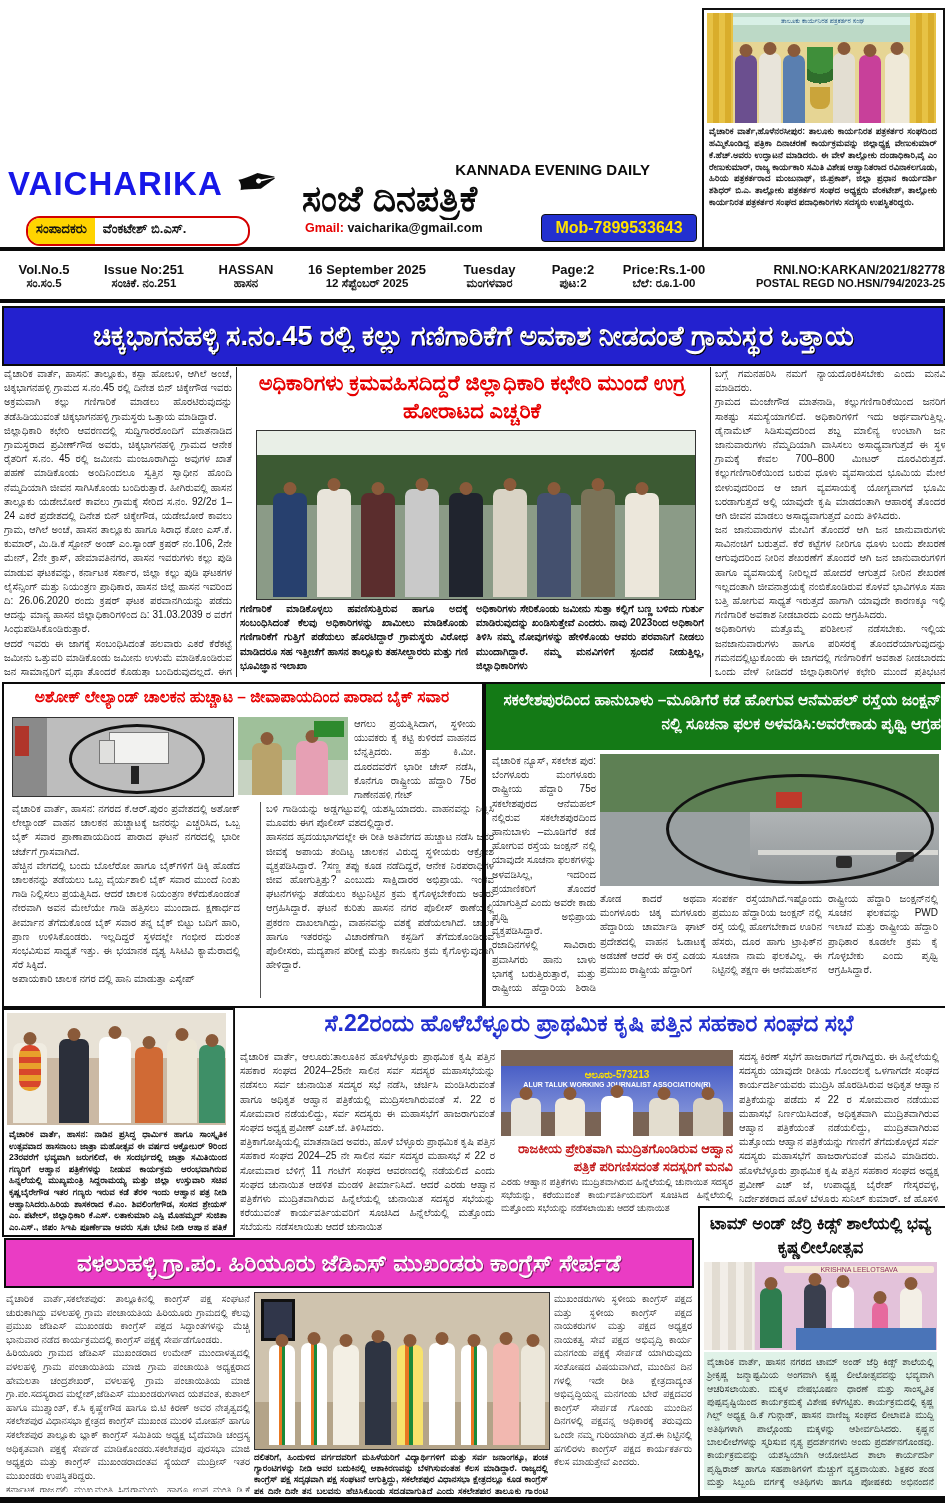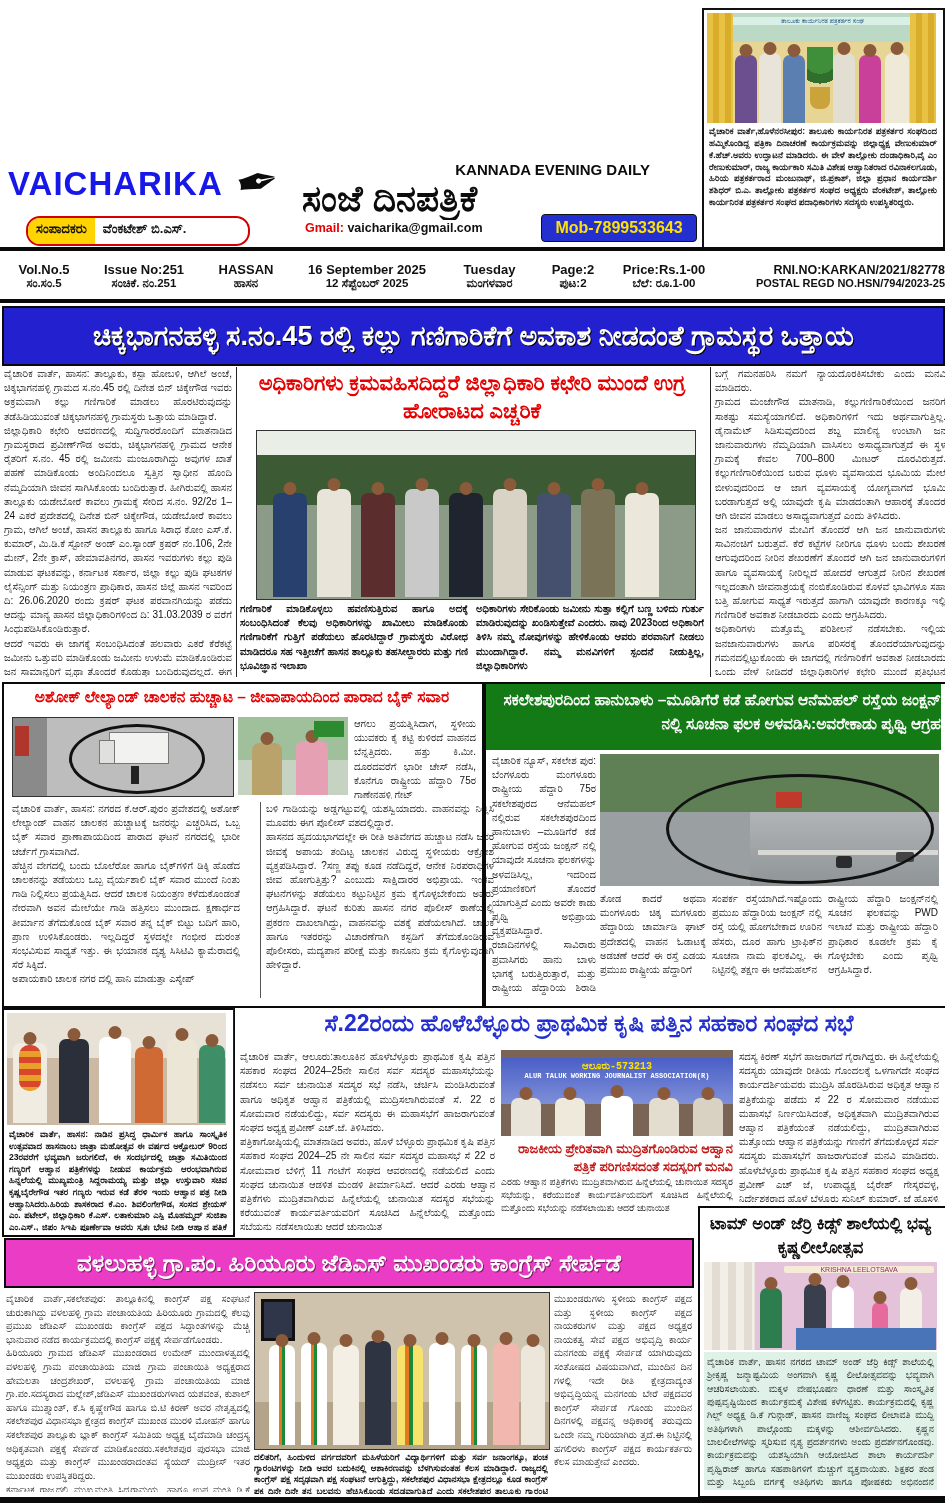--- a/index.html
+++ b/index.html
@@ -172,21 +172,21 @@
       <div class="person" style="left:192px;top:32px;width:26px;height:78px;background:#3e8f67;"></div>
     </div>
     <div class="col" style="left:5px;top:119px;width:218px;height:102px;font-size:8.6px;line-height:1.35;font-weight:bold;">ವೈಚಾರಿಕ ವಾರ್ತೆ, ಹಾಸನ: ನಾಡಿನ ಪ್ರಸಿದ್ಧ ಧಾರ್ಮಿಕ ಹಾಗೂ ಸಾಂಸ್ಕೃತಿಕ ಉತ್ಸವವಾದ ಹಾಸನಾಂಬ ಜಾತ್ರಾ ಮಹೋತ್ಸವ ಈ ವರ್ಷದ ಅಕ್ಟೋಬರ್ 9ರಿಂದ 23ರವರೆಗೆ ಭವ್ಯವಾಗಿ ಜರುಗಲಿದೆ, ಈ ಸಂದರ್ಭದಲ್ಲಿ ಜಾತ್ರಾ ಸಮಿತಿಯಿಂದ ಗಣ್ಯರಿಗೆ ಆಹ್ವಾನ ಪತ್ರಿಕೆಗಳನ್ನು ನೀಡುವ ಕಾರ್ಯಕ್ರಮ ಆರಂಭವಾಗಿರುವ ಹಿನ್ನಲೆಯಲ್ಲಿ ಮುಖ್ಯಮಂತ್ರಿ ಸಿದ್ದರಾಮಯ್ಯ ಮತ್ತು ಜಿಲ್ಲಾ ಉಸ್ತುವಾರಿ ಸಚಿವ ಕೃಷ್ಣಬೈರೇಗೌಡ ಇತರ ಗಣ್ಯರು ಇರುವ ಕಡೆ ತೆರಳಿ ಇಂದು ಆಹ್ವಾನ ಪತ್ರ ನೀಡಿ ಆಹ್ವಾನಿಸಿದರು.ಹಿರಿಯ ಶಾಸಕರಾದ ಕೆ.ಎಂ. ಶಿವಲಿಂಗೇಗೌಡ, ಸಂಸದ ಶ್ರೇಯಸ್ ಎಂ. ಪಟೇಲ್, ಜಿಲ್ಲಾಧಿಕಾರಿ ಕೆ.ಎಸ್. ಲತಾಕುಮಾರಿ ಎಸ್ಪಿ ಮೊಹಮ್ಮದ್ ಸುಜಿತಾ ಎಂ.ಎಸ್., ಜಿಪಂ ಸಿಇಪಿ ಪೂರ್ಣೇವಾ ಅವರು ಸ್ವತಃ ಭೇಟಿ ನೀಡಿ ಆಹ್ವಾನ ಪತ್ರಿಕೆ ಹಸ್ತಾಂತರಿಸಿದರು.</div>
   </div>
 
   <div class="abs" style="left:233px;top:1008px;width:710px;height:225px;border-left:1px solid #222;">
     <div class="abs" style="left:4px;top:2px;width:702px;height:34px;color:#2330cf;font-weight:800;font-size:23px;text-align:center;white-space:nowrap;overflow:hidden;">ಸೆ.22ರಂದು ಹೊಳೆಬೆಳ್ಳೂರು ಪ್ರಾಥಮಿಕ ಕೃಷಿ ಪತ್ತಿನ ಸಹಕಾರ ಸಂಘದ ಸಭೆ</div>
     <div class="col" style="left:6px;top:42px;width:255px;height:180px;">ವೈಚಾರಿಕ ವಾರ್ತೆ, ಆಲೂರು:ತಾಲೂಕಿನ ಹೊಳೆಬೆಳ್ಳೂರು ಪ್ರಾಥಮಿಕ ಕೃಷಿ ಪತ್ತಿನ ಸಹಕಾರ ಸಂಘದ 2024–25ನೇ ಸಾಲಿನ ಸರ್ವ ಸದಸ್ಯರ ಮಹಾಸಭೆಯನ್ನು ನಡೆಸಲು ಸರ್ವ ಚುನಾಯಿತ ಸದಸ್ಯರ ಸಭೆ ನಡೆಸಿ, ಚರ್ಚಿಸಿ ಮಂಡಿಸಿರುವಂತೆ ಹಾಗೂ ಅಧಿಕೃತ ಆಹ್ವಾನ ಪತ್ರಿಕೆಯಲ್ಲಿ ಮುದ್ರಿಸಲಾಗಿರುವಂತೆ ಸೆ. 22 ರ ಸೋಮವಾರ ನಡೆಯಲಿದ್ದು, ಸರ್ವ ಸದಸ್ಯರು ಈ ಮಹಾಸಭೆಗೆ ಹಾಜರಾಗುವಂತೆ ಸಂಘದ ಅಧ್ಯಕ್ಷ ಪ್ರವೀಣ್ ಎಚ್.ಜೆ. ತಿಳಿಸಿದರು.
  ಪತ್ರಿಕಾಗೋಷ್ಠಿಯಲ್ಲಿ ಮಾತನಾಡಿದ ಅವರು, ಹೊಳೆ ಬೆಳ್ಳೂರು ಪ್ರಾಥಮಿಕ ಕೃಷಿ ಪತ್ತಿನ ಸಹಕಾರ ಸಂಘದ 2024–25 ನೇ ಸಾಲಿನ ಸರ್ವ ಸದಸ್ಯರ ಮಹಾಸಭೆ ಸೆ 22 ರ ಸೋಮವಾರ ಬೆಳಿಗ್ಗೆ 11 ಗಂಟೆಗೆ ಸಂಘದ ಆವರಣದಲ್ಲಿ ನಡೆಯಲಿದೆ ಎಂದು ಸಂಘದ ಚುನಾಯಿತ ಆಡಳಿತ ಮಂಡಳಿ ತೀರ್ಮಾನಿಸಿದೆ. ಆದರೆ ಎರಡು ಆಹ್ವಾನ ಪತ್ರಿಕೆಗಳು ಮುದ್ರಿತವಾಗಿರುವ ಹಿನ್ನೆಲೆಯಲ್ಲಿ ಚುನಾಯಿತ ಸದಸ್ಯರ ಸಭೆಯನ್ನು ಕರೆಯುವಂತೆ ಕಾರ್ಯವರ್ತಿಯವರಿಗೆ ಸೂಚಿಸಿದ ಹಿನ್ನೆಲೆಯಲ್ಲಿ ಮತ್ತೊಂದು ಸಭೆಯನ್ನು ನಡೆಸಲಾಯಿತು ಆದರೆ ಚುನಾಯಿತ</div>
     <div class="photo" style="left:267px;top:42px;width:232px;height:86px;background:#7a6455;">
-      <div class="abs" style="left:0;top:8px;width:232px;height:46px;background:linear-gradient(180deg,#4a5fc6,#7e8fd8);font-family:Liberation Mono, monospace;">
+      <div class="abs" style="left:0;top:16px;width:232px;height:46px;background:linear-gradient(180deg,#4a5fc6,#7e8fd8);">
         <div style="color:#ffe200;font-weight:bold;font-size:10px;text-align:center;margin-top:3px;">ಆಲೂರು-573213</div>
         <div style="color:#fff;font-weight:bold;font-size:7px;text-align:center;">ALUR TALUK WORKING JOURNALIST ASSOCIATION(R)</div>
       </div>
       <div class="person" style="left:10px;top:48px;width:30px;height:38px;background:#e8e4da;"></div>
       <div class="person" style="left:54px;top:48px;width:30px;height:38px;background:#efe9dc;"></div>
       <div class="person" style="left:100px;top:46px;width:32px;height:40px;background:#fff;"></div>
       <div class="person" style="left:148px;top:48px;width:30px;height:38px;background:#e3ddcf;"></div>
       <div class="person" style="left:192px;top:48px;width:30px;height:38px;background:#d9d2c2;"></div>
     </div>
     <div class="abs" style="left:267px;top:132px;width:232px;height:34px;color:#c21616;font-weight:800;font-size:13px;line-height:1.4;text-align:right;overflow:hidden;">ರಾಜಕೀಯ ಪ್ರೇರಿತವಾಗಿ ಮುದ್ರಿತಗೊಂಡಿರುವ ಆಹ್ವಾನ ಪತ್ರಿಕೆ ಪರಿಗಣಿಸದಂತೆ ಸದಸ್ಯರಿಗೆ ಮನವಿ</div>

